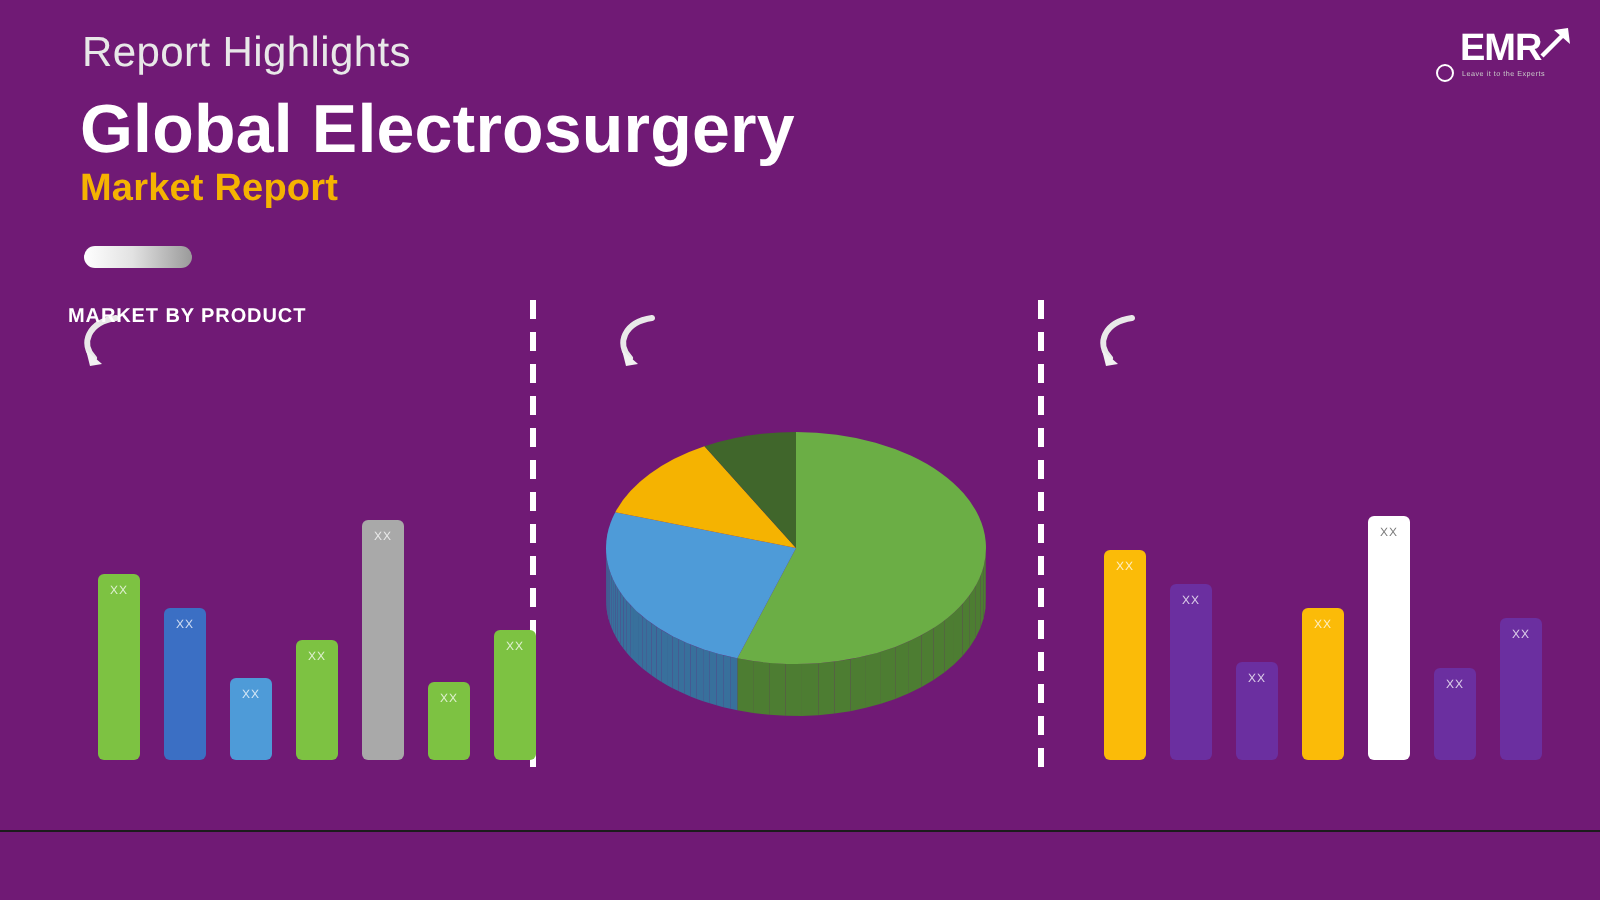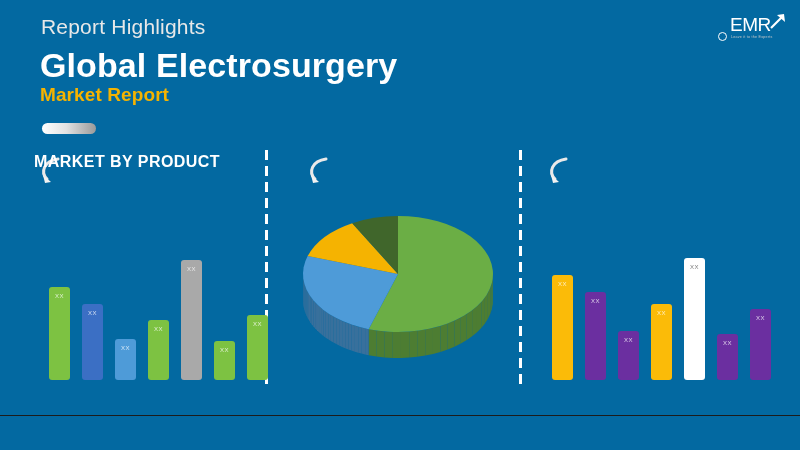--- a/index.html
+++ b/index.html
@@ -1,50 +1,50 @@
 <!DOCTYPE html>
 <html><head>
 <meta charset="utf-8">
 <style>
   html,body{margin:0;padding:0;background:#000;}
   body{width:800px;height:450px;overflow:hidden;
        font-family:"Liberation Sans",sans-serif;color:#fff;}
-  #slide{position:relative;width:800px;height:450px;background:#0369a1;}
+  #slide{position:relative;width:800px;height:450px;background:#701a75;}
 
   
   .eyebrow{position:absolute;left:41px;top:15px;font-size:21px;color:#e8e8e8;
            font-weight:400;letter-spacing:.2px;}
   .title1{position:absolute;left:40px;top:46px;font-size:34px;font-weight:700;
           color:#ffffff;letter-spacing:.1px;}
   .title2{position:absolute;left:40px;top:84px;font-size:19px;font-weight:700;
           color:#f5b301;letter-spacing:.1px;}
   .pill{position:absolute;left:42px;top:123px;width:54px;height:11px;border-radius:6px;
         background:linear-gradient(90deg,#ffffff 0%,#e2e2e2 45%,#9a9a9a 100%);}
 
   
   .logo{position:absolute;right:10px;top:10px;width:78px;height:40px;}
-  .logo-text{position:absolute;left:18px;top:4px;font-size:19px;font-weight:400;
+  .logo-text{position:absolute;left:18px;top:4px;font-size:19px;font-weight:700;
              color:#ffffff;letter-spacing:-.5px;}
   .logo-tag{position:absolute;left:19px;top:25px;font-size:3.6px;color:#c9c9c9;
             letter-spacing:.25px;white-space:nowrap;}
   .logo-dot{position:absolute;left:6px;top:22px;width:9px;height:9px;border-radius:50%;
             border:1.6px solid #ffffff;box-sizing:border-box;}
   .logo-arrow{position:absolute;right:2px;top:1px;}
 
   
   .panel{position:absolute;top:148px;height:240px;}
   .p1{left:14px;width:248px;}
   .p2{left:276px;width:236px;}
   .p3{left:530px;width:258px;}
   .panel-head{position:relative;height:46px;}
   .arrow-ico{position:absolute;left:24px;top:8px;}
   .p2 .arrow-ico{left:30px;}
   .p3 .arrow-ico{left:16px;}
   .panel-title{position:absolute;top:5px;width:100%;text-align:center;
-               font-size:16px;font-weight:600;color:#ffffff;letter-spacing:.45px;}
+               font-size:10px;font-weight:600;color:#ffffff;letter-spacing:.45px;}
   .p1 .panel-title{left:20px;width:auto;}
   .p2 .panel-title{left:66px;width:auto;}
   .p3 .panel-title{left:66px;width:auto;}
 
   
   .divider{position:absolute;top:150px;width:3px;height:236px;
            background-image:linear-gradient(#ffffff 60%,rgba(0,0,0,0) 0%);
            background-size:3px 16px;background-repeat:repeat-y;}
   .d1{left:265px;}
   .d2{left:519px;}

